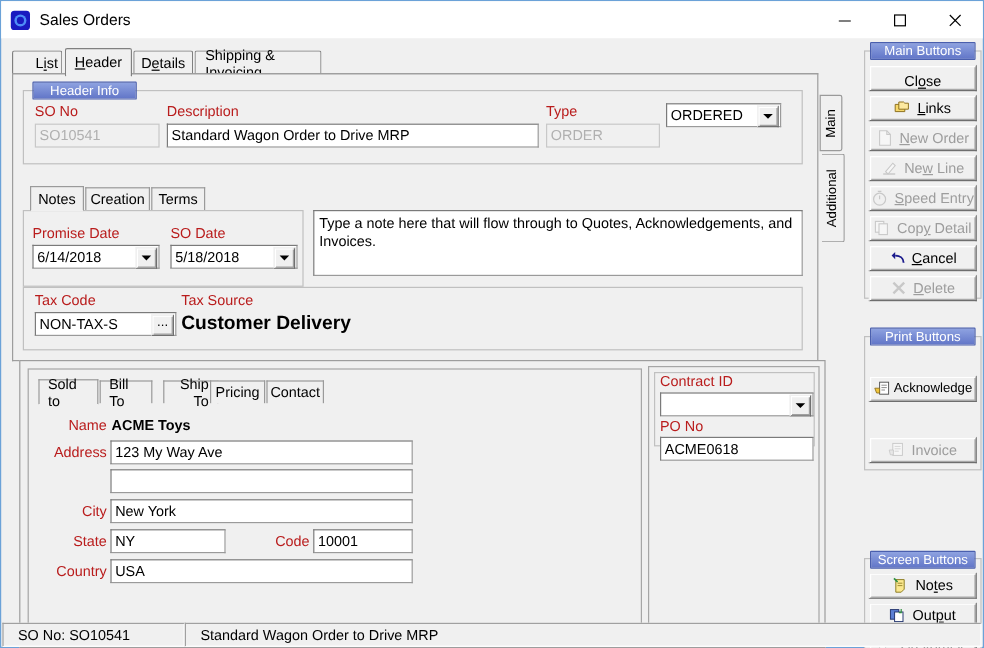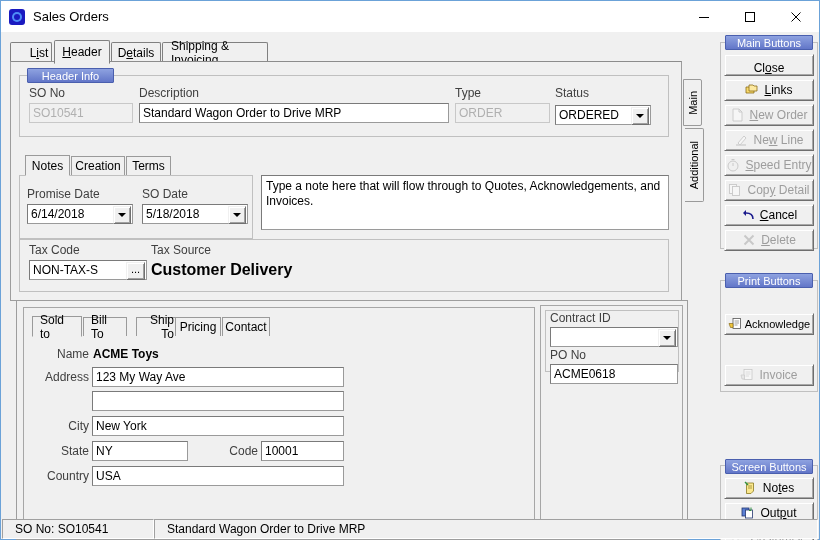--- a/index.html
+++ b/index.html
@@ -76,21 +76,21 @@
     box-sizing:border-box;
   }
   .badge{
     position:absolute;height:15px;line-height:15px;
     background:linear-gradient(#8ea2e0,#6276c8);
     border:1px solid #4a5fae;
     color:#fff;font-size:11px;text-align:center;
     padding:0 10px;box-sizing:border-box;
     border-radius:1px;
   }
-  label.fld{font-size:12px;color:#404040;}
+  label.fld{font-size:12px;color:#b91c1c;}
   .inp{
     box-sizing:border-box;
     border:1px solid #9a9a9a;
     border-top-color:#7a7a7a;border-left-color:#7a7a7a;
     background:#fff;font-family:"Liberation Sans",sans-serif;font-size:12px;
     padding:1px 3px;color:#000;
     height:20px;line-height:16px;
     outline:none;
   }
   .inp.ro{background:#f0f0f0;color:#b0b0b0;border-color:#c8c8c8;}
@@ -236,21 +236,21 @@
       <label class="fld" style="position:absolute;left:18px;top:24px;">SO No</label>
       <input class="inp ro" style="position: absolute; left: 18px; top: 41px; width: 104px;" readonly="" value="SO10541">
 
       <label class="fld" style="position:absolute;left:128px;top:24px;">Description</label>
       <input class="inp" style="position: absolute; left: 128px; top: 41px; width: 310px;" value="Standard Wagon Order to Drive MRP">
 
       <label class="fld" style="position:absolute;left:444px;top:24px;">Type</label>
       <input class="inp ro" style="position: absolute; left: 444px; top: 41px; width: 95px;" readonly="" value="ORDER">
 
       <label class="fld" style="position:absolute;left:544px;top:24px;">Status</label>
-      <div class="combo" style="position:absolute;left:544px;top:43px;width:96px;height:20px;">
+      <div class="combo" style="position:absolute;left:544px;top:24px;width:96px;height:20px;">
         <input class="inp" value="ORDERED" style="">
         <div class="combo-btn">
             <div class="arrow-dn"></div>
           </div>
       </div>
 
       <div style="position:absolute;left:14px;top:93px;width:240px;height:22px;">
         <div class="subtab active" style="left:0;width:45px;">
           <span>Notes</span>
         </div>

